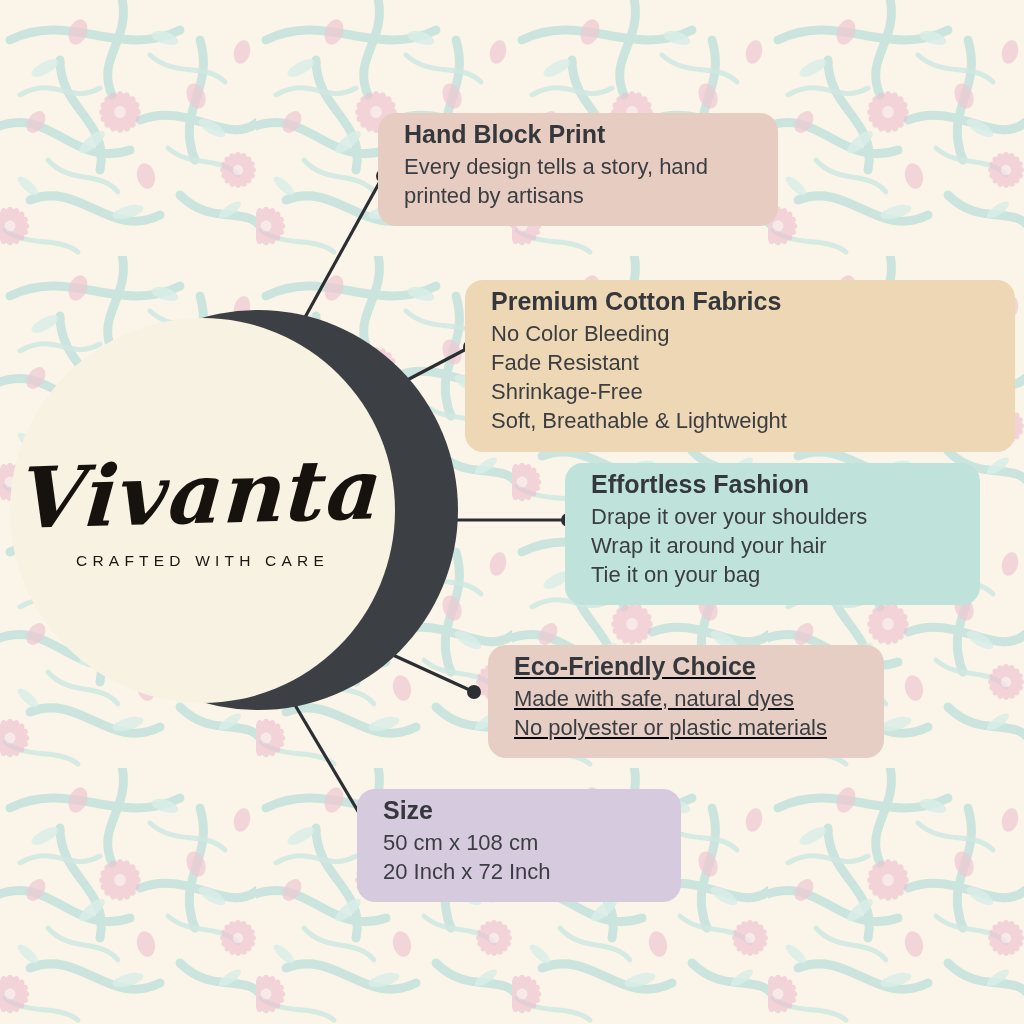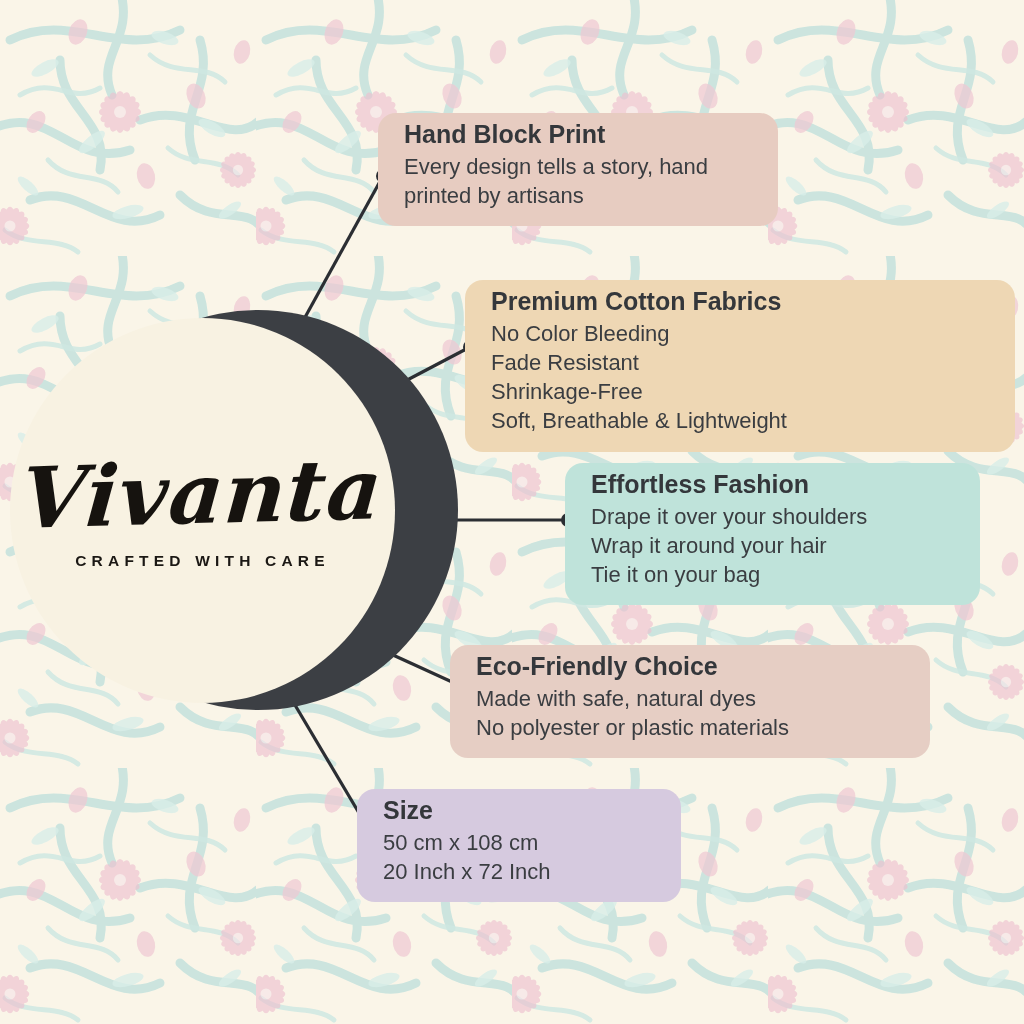--- a/index.html
+++ b/index.html
@@ -72,21 +72,21 @@
     font-weight: 700;
     font-size: 84px;
     line-height: 1;
     color: #16130F;
     letter-spacing: 1px;
     transform: skewX(-6deg) rotate(-1.5deg);
     margin-bottom: 16px;
   }
   #badge .logo-tagline {
     font-family: "Liberation Sans", sans-serif;
-    font-weight: 700;
+    font-weight: 400;
     font-size: 15.5px;
     letter-spacing: 5.2px;
     color: #1B1814;
     white-space: nowrap;
   }
 
   
   #connectors {
     position: absolute;
     inset: 0;
@@ -115,21 +115,21 @@
     font-size: 22px;
     line-height: 1.33;
     color: #3A3D41;
     margin: 0;
     white-space: nowrap;
   }
 
   #card-0 { left: 378px; top: 113px; width: 400px; }
   #card-1 { left: 465px; top: 244px; width: 550px; margin-top: 36px; }
   #card-2 { left: 565px; top: 463px; width: 415px; }
-  #card-3 { left: 450px; top: 645px; width: 480px; }
+  #card-3 { left: 488px; top: 645px; width: 396px; text-decoration: underline; }
   #card-4 { left: 357px; top: 789px; width: 324px; }
 </style>
 </head>
 <body>
 
 <div id="stage">
 
   <div id="bg-pattern">
     <svg viewBox="0 0 1024 1024" xmlns="http://www.w3.org/2000/svg" aria-hidden="true">
       <defs>

